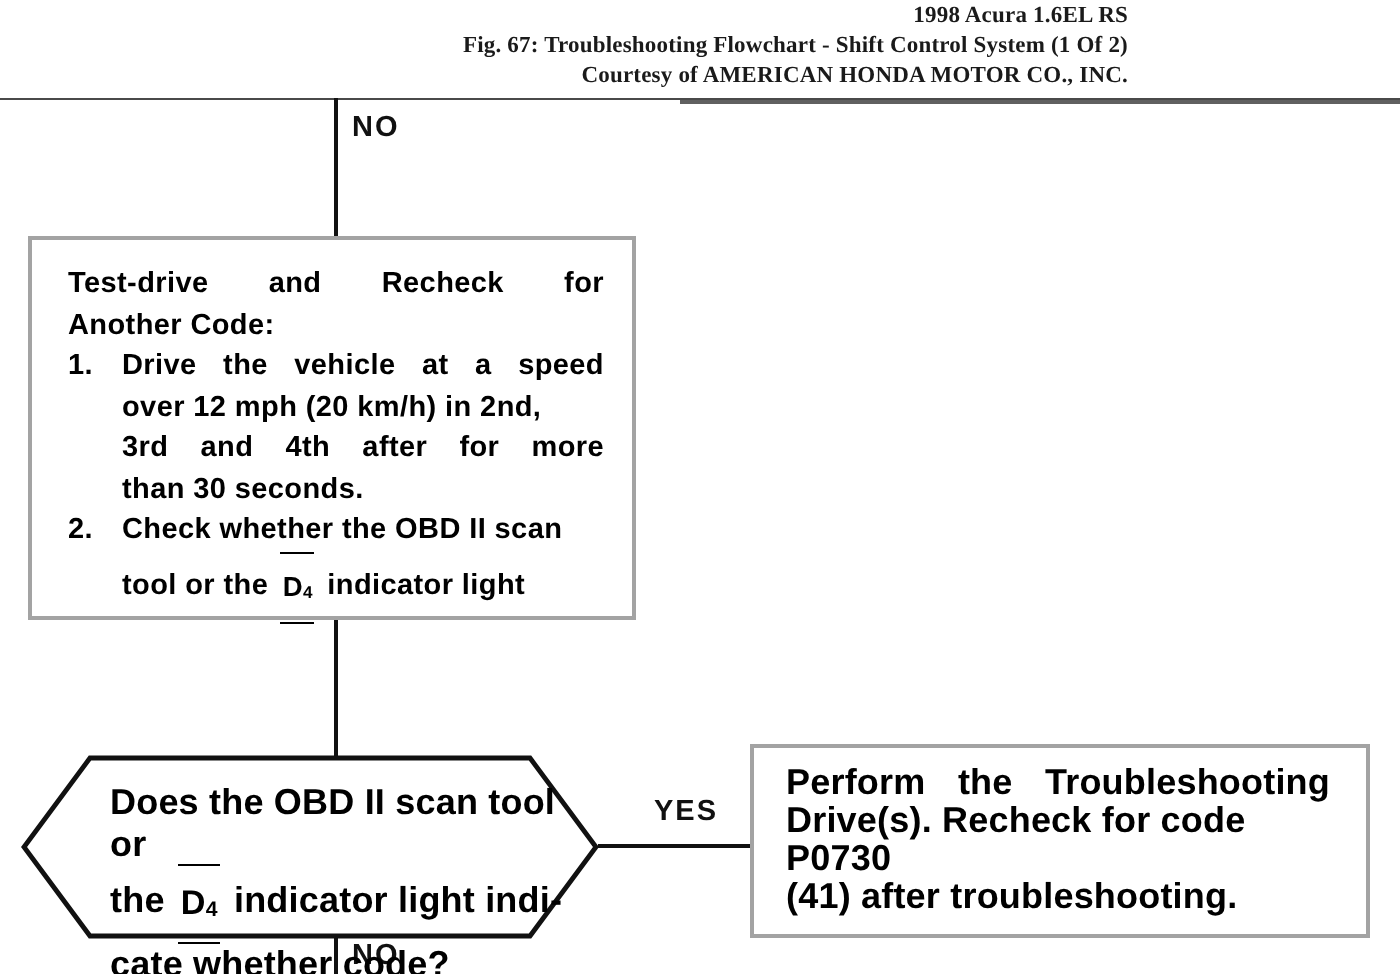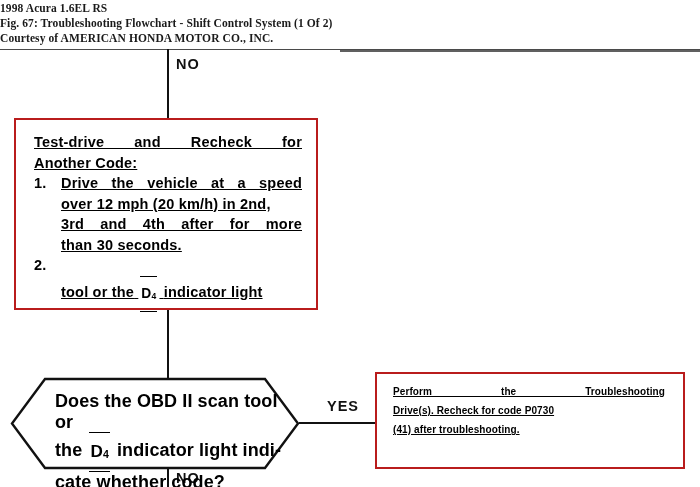--- a/index.html
+++ b/index.html
@@ -16,21 +16,21 @@
     font-family: "Liberation Sans", sans-serif;
     color: #000000;
   }
 
   
   .doc-header {
     position: absolute;
     left: 0;
     top: 0;
     width: 564px;
-    text-align: left;
+    text-align: right;
     font-family: "Liberation Serif", serif;
     font-weight: bold;
     color: #1a1a1a;
   }
   .doc-header .hline {
     font-size: 11.5px;
     line-height: 15px;
     letter-spacing: 0.1px;
     white-space: nowrap;
   }
@@ -65,24 +65,23 @@
   }
   .hline-conn {
     position: absolute;
     height: 2px;
     background: #111111;
   }
 
   
   .flow-box {
     position: absolute;
-    border: 2px solid #b91c1c;
+    border: 2px solid #a3a3a3;
     background: #ffffff;
     box-sizing: border-box;
-    text-decoration: underline;
   }
   .flow-box .box-text {
     font-weight: bold;
     color: #000000;
   }
 
   
   #box-testdrive {
     left: 14px;
     top: 118px;
@@ -130,21 +129,21 @@
 
   
   #box-perform {
     left: 375px;
     top: 372px;
     width: 310px;
     height: 97px;
     padding: 8px 10px 4px 16px;
   }
   #box-perform .box-text {
-    font-size: 10px;
+    font-size: 18px;
     line-height: 19px;
     letter-spacing: 0.1px;
   }
   .pf-just {
     display: block;
     text-align: justify;
     text-align-last: justify;
     width: 272px;
   }
 
@@ -237,21 +236,21 @@
     <ol class="td-list">
       <li>
         <span class="num">1.</span>
         <span class="li-just">Drive the vehicle at a speed</span>
         <span>over 12 mph (20 km/h) in 2nd,</span><br>
         <span class="li-just">3rd and 4th after for more</span>
         <span>than 30 seconds.</span>
       </li>
       <li>
         <span class="num">2.</span>
-        <br>
+        <span>Check whether the OBD II scan</span><br>
         <span>tool or the</span>
         <span class="d4"><span>D</span><span class="d4sub">4</span></span>
         <span>indicator light</span><br>
       </li>
     </ol>
   </div>
 </div>
 
 <div id="decision-hex">
   <svg width="290" height="93" viewBox="0 0 290 93">

